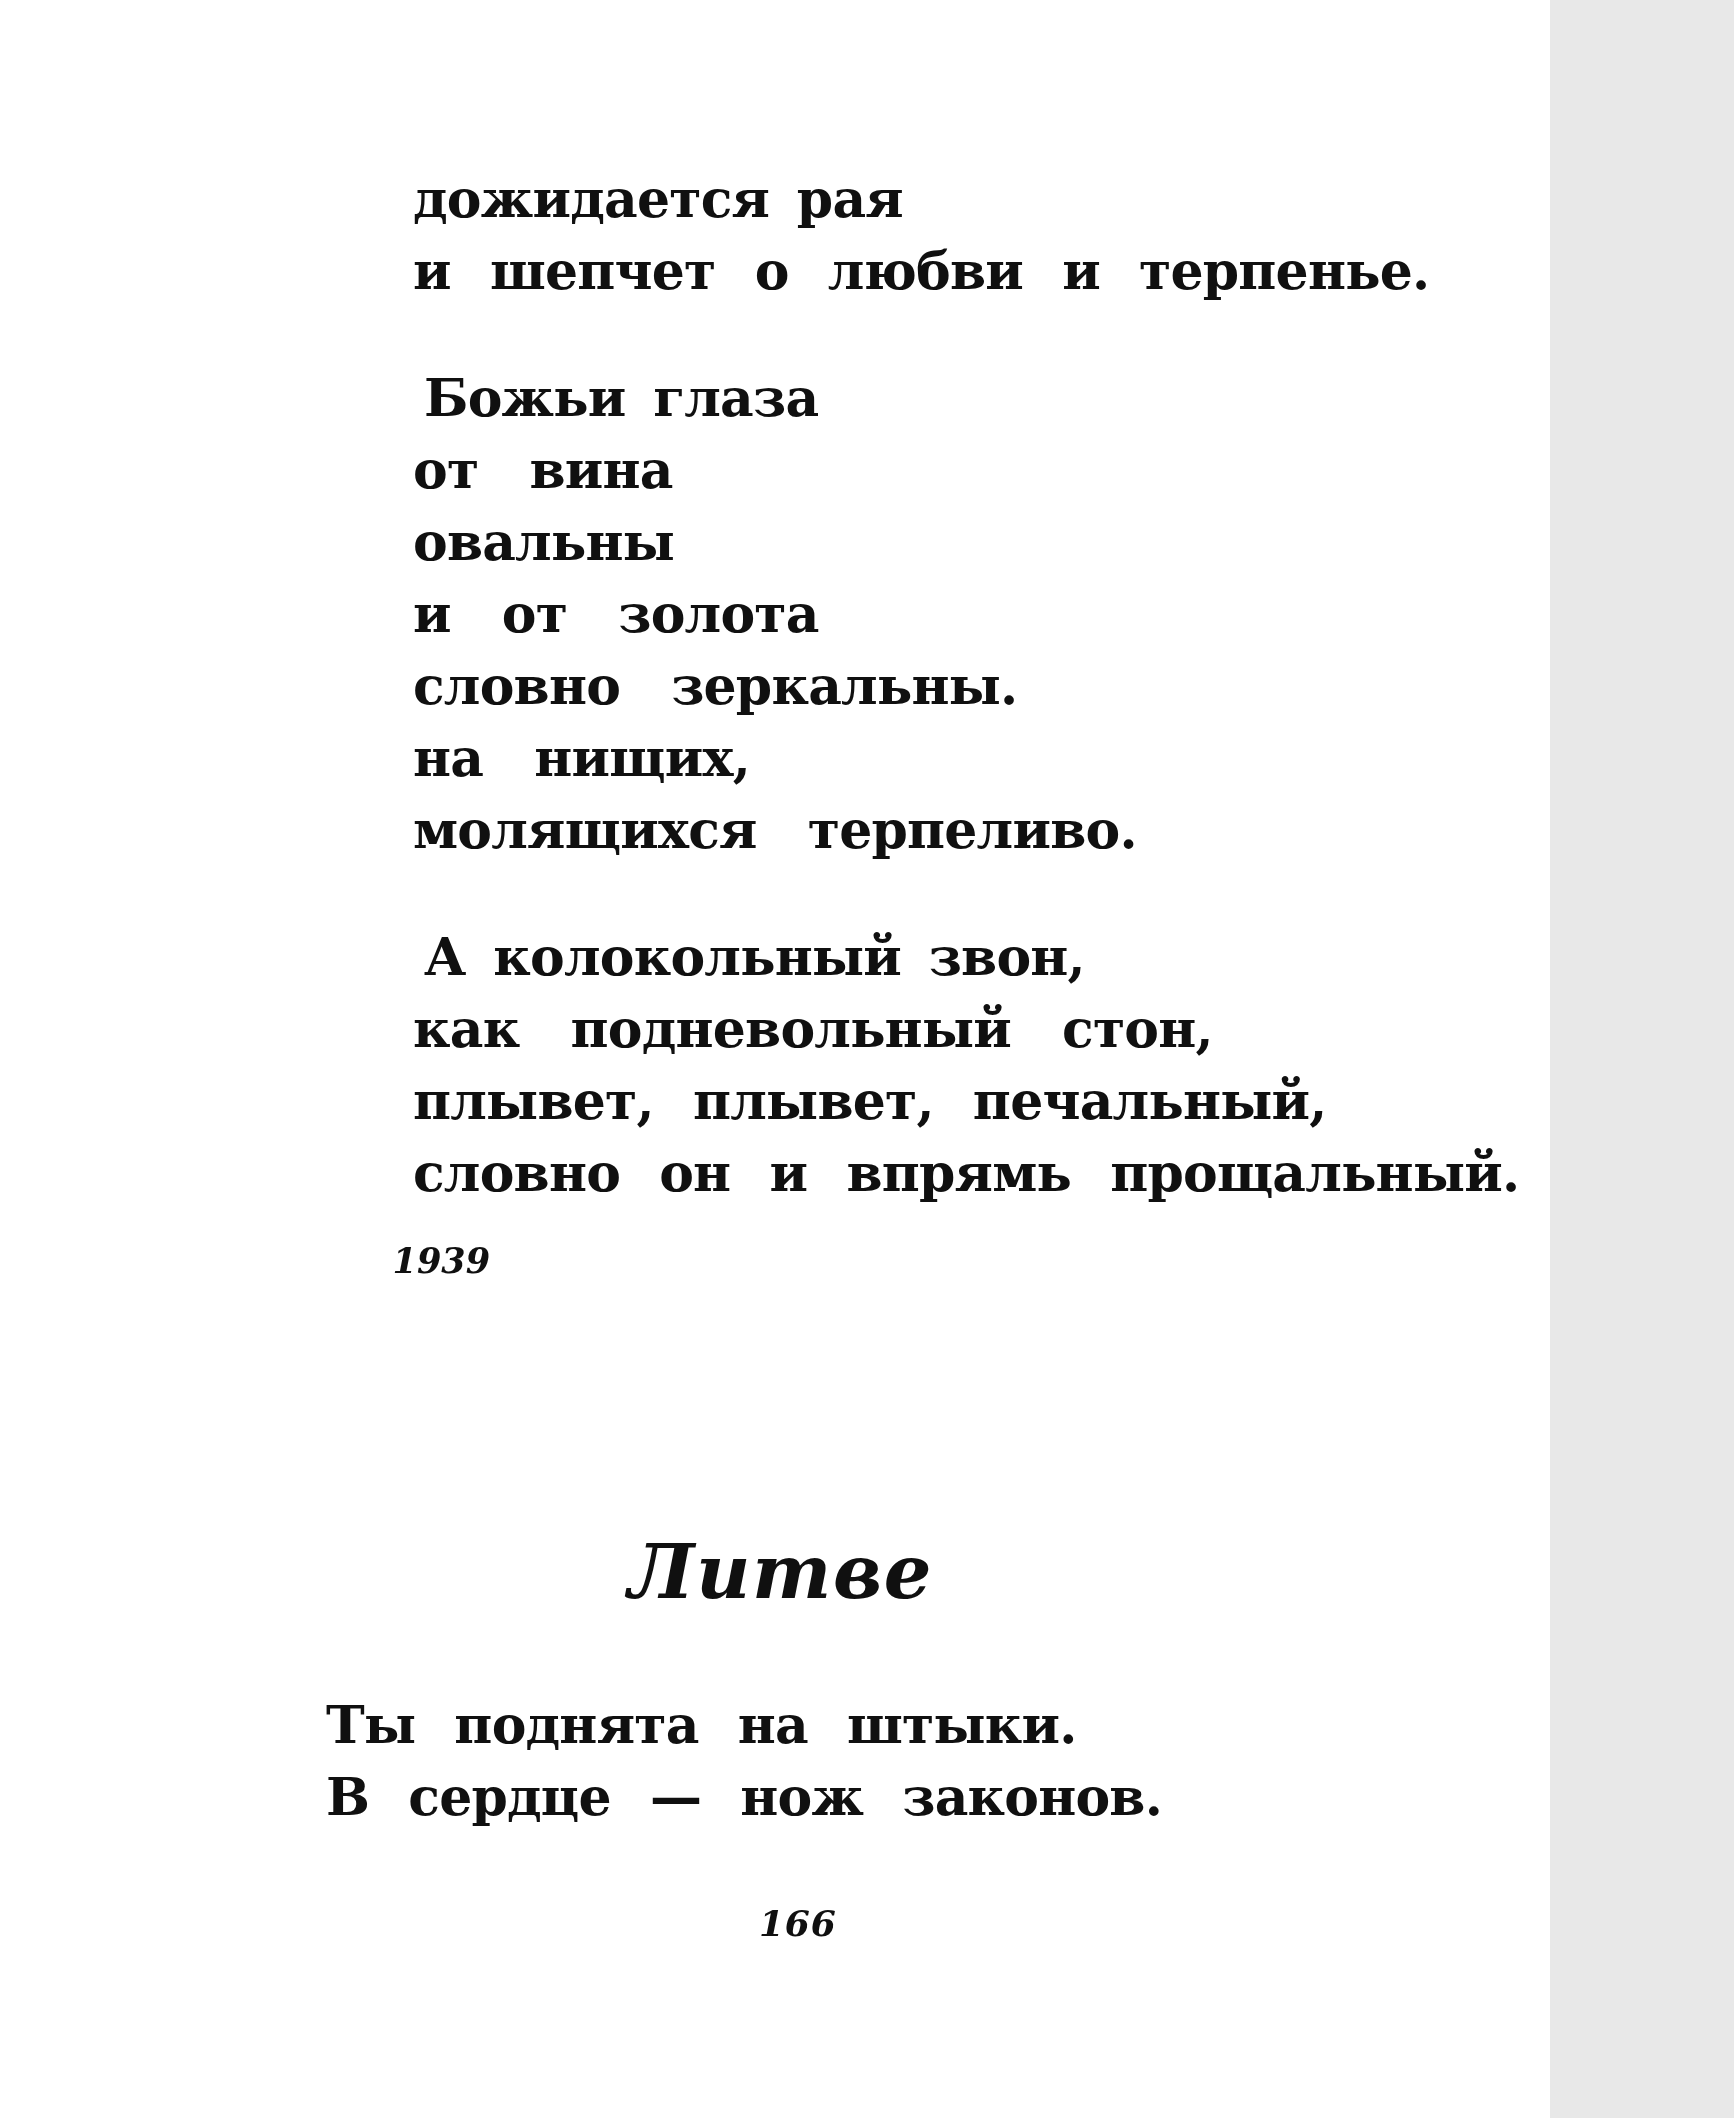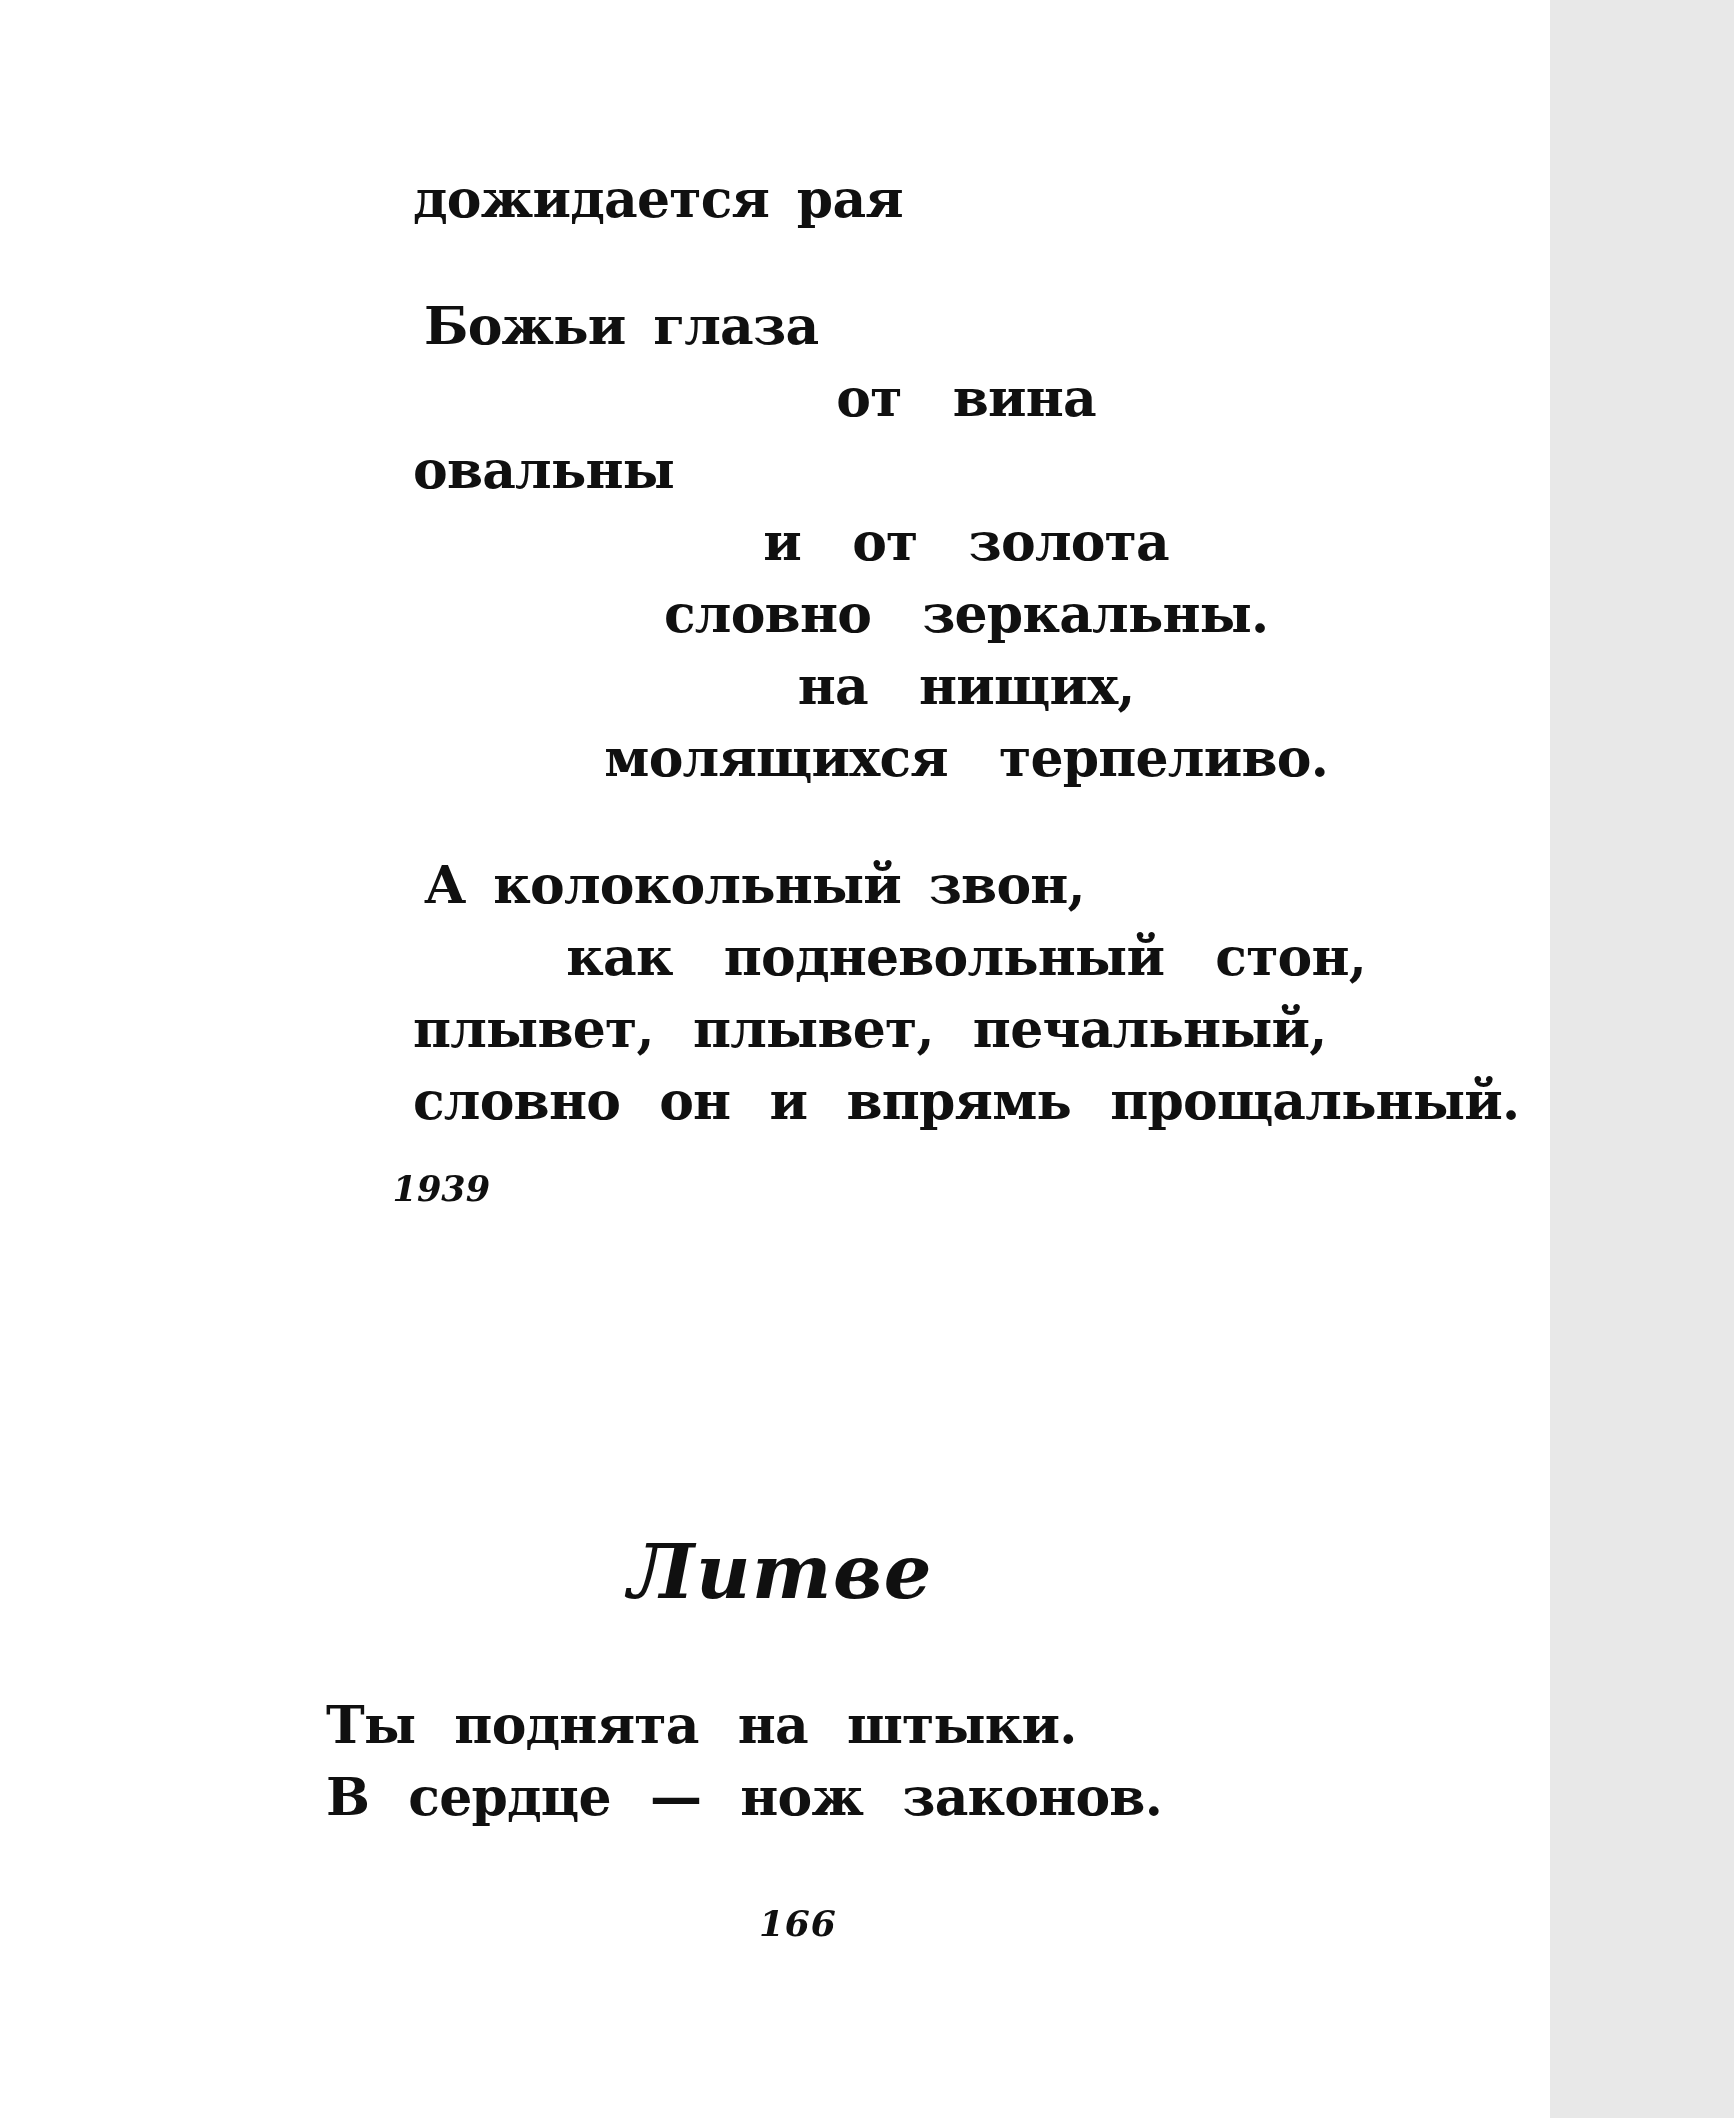--- a/index.html
+++ b/index.html
@@ -24,21 +24,21 @@
     font-size: 52px;
     line-height: 72px;
     letter-spacing: -0.8px;
   }
   .stanza { margin: 0 0 55px 0; }
   .stanza:last-of-type { margin-bottom: 0; }
   .line { white-space: nowrap; }
   .indent { margin-left: 11px; }
   .ws1 { word-spacing: 0.20em; }
   .ws2 { word-spacing: 0.42em; }
-  .ws3 { word-spacing: 0.65em; text-align: center; }
+  .ws3 { word-spacing: 0.65em; }
   .poem-date {
     margin: 22px 0 0 -20.4px;
     font-size: 35px;
     font-style: italic;
     line-height: 1.7;
     letter-spacing: 0;
   }
   .next-poem-title {
     position: absolute;
     left: 628px;
@@ -70,20 +70,21 @@
 </style>
 </head>
 <body>
 
 <div class="page">
 
   <main class="poem-block">
 
     <section class="stanza">
       <div class="line ws1">дожидается рая</div>
+      <div class="line ws2">и шепчет о любви и терпенье.</div>
     </section>
 
     <section class="stanza">
       <div class="line ws1 indent">Божьи глаза</div>
       <div class="line ws3">от вина</div>
       <div class="line ws1">овальны</div>
       <div class="line ws3">и от золота</div>
       <div class="line ws3">словно зеркальны.</div>
       <div class="line ws3">на нищих,</div>
       <div class="line ws3">молящихся терпеливо.</div>

